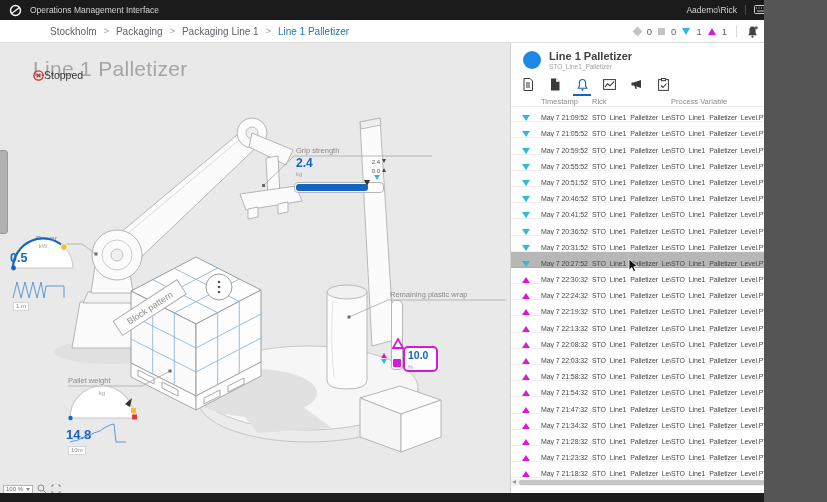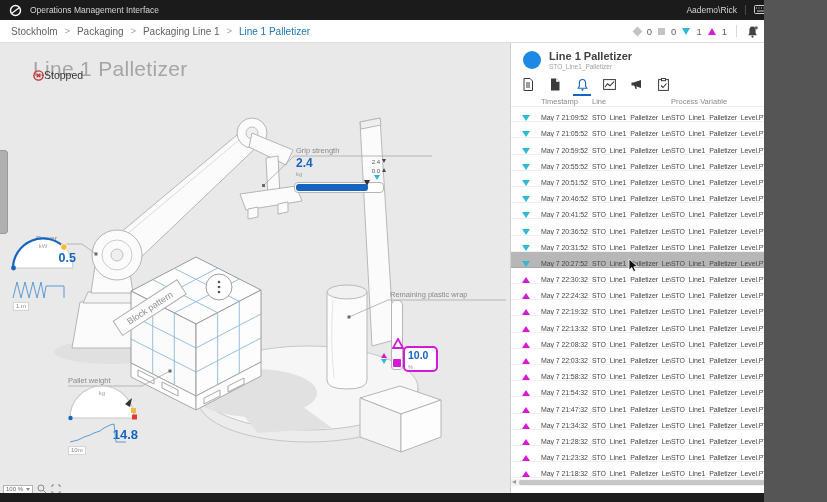--- a/index.html
+++ b/index.html
@@ -9,39 +9,39 @@
   .topbar{position:absolute;left:0;top:0;width:827px;height:20px;background:#1b1b1b;
           display:flex;align-items:center;color:#d6d6d6;font-size:8.5px;}
   .logo{margin:0 8px 0 9px;display:flex;}
   .topbar-right{margin-left:auto;display:flex;align-items:center;gap:8px;padding-right:8px;}
   .tb-sep{width:1px;height:10px;background:#4a4a4a;}
   .win-min{width:7px;height:1px;background:#cfcfcf;margin-top:4px;}
   .win-max{width:6px;height:6px;border:1px solid #cfcfcf;}
   
   .crumbbar{position:absolute;left:0;top:20px;width:827px;height:23px;background:#fff;
             border-bottom:1px solid #dcdcdc;display:flex;align-items:center;font-size:10px;color:#5f6368;box-sizing:border-box;}
-  .crumbs{display:flex;align-items:center;gap:7px;padding-left:11px;}
+  .crumbs{display:flex;align-items:center;gap:7px;padding-left:11px;margin-left:39px;}
   .bc-item{cursor:default;}
   .bc-item.active{color:var(--breadcrumb-active);}
   .bc-sep{color:#9e9e9e;font-size:9px;}
   .summary{margin-left:auto;display:flex;align-items:center;gap:6px;padding-right:10px;color:#616161;font-size:9.5px;}
   .sum-sep{width:1px;height:12px;background:#d8d8d8;margin:0 3px;}
   .dia{width:7px;height:7px;background:#c3c3c3;transform:rotate(45deg);}
   .sq{width:7px;height:7px;background:#c3c3c3;}
   .tri{display:inline-block;width:0;height:0;}
   .tri-down{border-left:4.5px solid transparent;border-right:4.5px solid transparent;border-top:7px solid var(--severity-low);}
   .tri-up{border-left:4.5px solid transparent;border-right:4.5px solid transparent;border-bottom:7px solid var(--severity-high);}
   .sum-ico{display:flex;align-items:center;}
   
   .scene{position:absolute;left:0;top:43px;width:510px;height:450px;overflow:hidden;}
   .scene-svg{position:absolute;left:0;top:0;}
   .page-title{position:absolute;left:33px;top:0;font-size:21px;font-weight:400;color:#a5a5a5;letter-spacing:.3px;}
   .status{position:absolute;left:33px;top:26px;display:flex;align-items:center;font-size:10.5px;color:#333;}
   .handle{position:absolute;left:0;top:107px;width:7px;height:82px;background:#b0b0b0;border:1px solid #9a9a9a;border-left:none;border-radius:0 4px 4px 0;}
-  .gauge-val{position:absolute;text-align:right;color:var(--accent-blue);font-weight:700;}
+  .gauge-val{position:absolute;text-align:left;color:var(--accent-blue);font-weight:700;}
   .gauge-unit{position:absolute;text-align:center;color:#9e9e9e;}
   
   .power-svg{position:absolute;left:10px;top:192px;}
   .power-unit{left:10px;top:200px;width:66px;font-size:6px;}
   .power-val{left:10px;top:208px;width:66px;font-size:12.5px;}
   .spark{position:absolute;}
   .spark-label{position:absolute;font-size:6px;color:#8a8a8a;background:#fdfdfd;border:1px solid #d5d5d5;padding:0 2px;line-height:7px;}
   
   .grip-val{left:296px;top:113px;width:30px;text-align:left;font-size:12px;}
   .grip-unit{left:296px;top:128px;width:30px;text-align:left;font-size:6px;}
@@ -414,21 +414,21 @@
             <rect x="0.6" y="1.6" width="9.8" height="10.8" fill="none" stroke="currentColor"></rect>
             <rect x="3.5" y="0.5" width="4" height="2.2" fill="#fff" stroke="currentColor"></rect>
             <path d="M3 7.5 L5 9.5 L8.5 5.5" fill="none" stroke="currentColor" stroke-width="1.1"></path>
           </svg>
       </span>
     </div>
 
     <div class="thead">
       <span class="sev"></span>
       <span class="c ts">Timestamp</span>
-      <span class="c asset">Line</span>
+      <span class="c asset">Rick</span>
       <span class="c var">Process Variable</span>
       <span class="c comment">Comment</span>
     </div>
 
     <div class="rows" id="rows">
     <div class="row">
       <span class="sev">
             <i class="tri tri-down"></i>
           </span>
       <span class="c ts">May 7 21:09:52</span>

